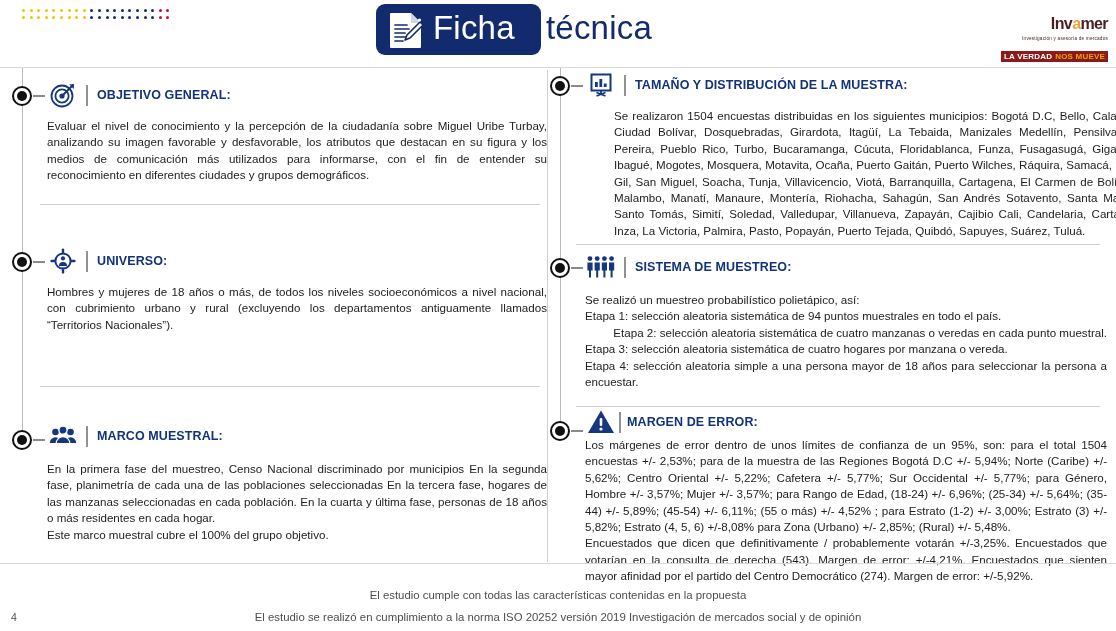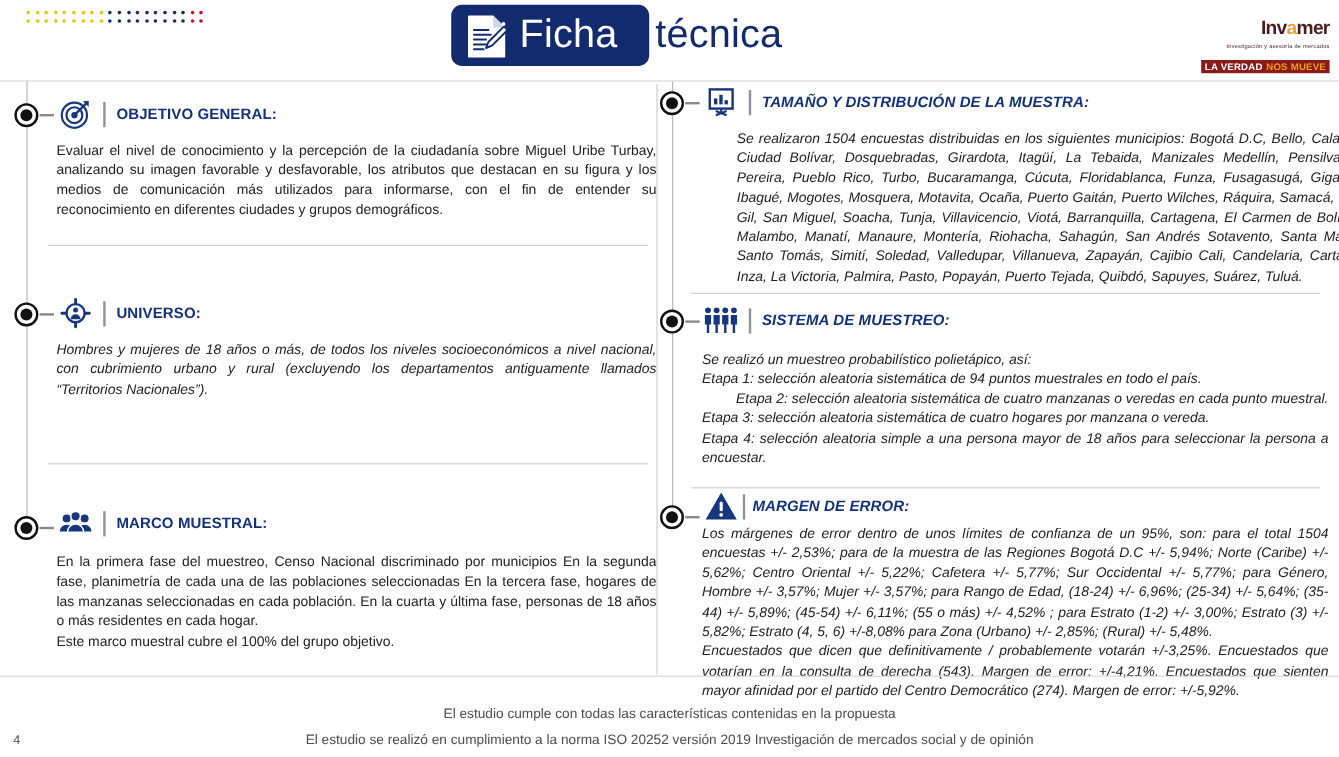--- a/index.html
+++ b/index.html
@@ -55,21 +55,21 @@
   #logo-tag { font-size: 4.7px; color: #4a1e1e; letter-spacing: .2px; line-height: 8px; white-space: nowrap; }
   #logo-slogan { margin-top: 2px; display: inline-block; }
   #logo-slogan .a { background: #8b1a1a; color: #ffffff; font-size: 8px; font-weight: 700; padding: 1px 3px; letter-spacing: .2px; }
   #logo-slogan .b { background: #8b1a1a; color: #f0a202; font-size: 8px; font-weight: 700; padding: 1px 3px 1px 0; letter-spacing: .2px; }
 
   
   .hr-top { position: absolute; left: 0; width: 1116px; height: 1px; background: #d9d9d9; }
 
   
   #col-left { position: absolute; left: 0; top: 68px; width: 548px; height: 495px; }
-  #col-right { position: absolute; left: 548px; top: 68px; width: 568px; height: 495px; font-style: italic; }
+  #col-right { position: absolute; left: 548px; top: 68px; width: 568px; height: 495px; }
   #mid-rule { position: absolute; left: 547px; top: 70px; width: 1px; height: 492px; background: #d0d0d0; }
 
   
   .bullet {
     position: absolute; width: 20px; height: 20px; border-radius: 50%;
     border: 2px solid #111; background: #fff;
   }
   .bullet::after {
     content: ""; position: absolute; left: 3px; top: 3px;
     width: 10px; height: 10px; border-radius: 50%; background: #111;
@@ -230,21 +230,21 @@
             <line x1="1.6" y1="13" x2="5" y2="13"></line>
             <line x1="21" y1="13" x2="24.4" y2="13"></line>
           </g>
           <circle cx="13" cy="10.4" r="2.1" fill="#16367e"></circle>
           <path d="M8.9 18 a4.1 4.1 0 0 1 8.2 0 z" fill="#16367e"></path>
         </svg>
       </span>
       <span class="sec-divider"></span>
       <span class="sec-title">UNIVERSO:</span>
     </div>
-    <div class="sec-body" style="margin-top:8px; width:500px;font-style:italic;">
+    <div class="sec-body" style="margin-top:8px; width:500px;">
       <p>Hombres y mujeres de 18 años o más, de todos los niveles socioeconómicos a nivel nacional, con cubrimiento urbano y rural (excluyendo los departamentos antiguamente llamados “Territorios Nacionales”).</p>
     </div>
   </div>
   <div class="sep" style="left:40px; top:318px; width:500px;"></div>
 
   <div class="bullet" style="left:12px; top:362px;"></div>
   <div class="bullet-dash" style="left:33px; top:371px;"></div>
   <div class="section" style="left:47px; top:353px; width:500px;">
     <div class="sec-head">
       <span class="sec-icon">

